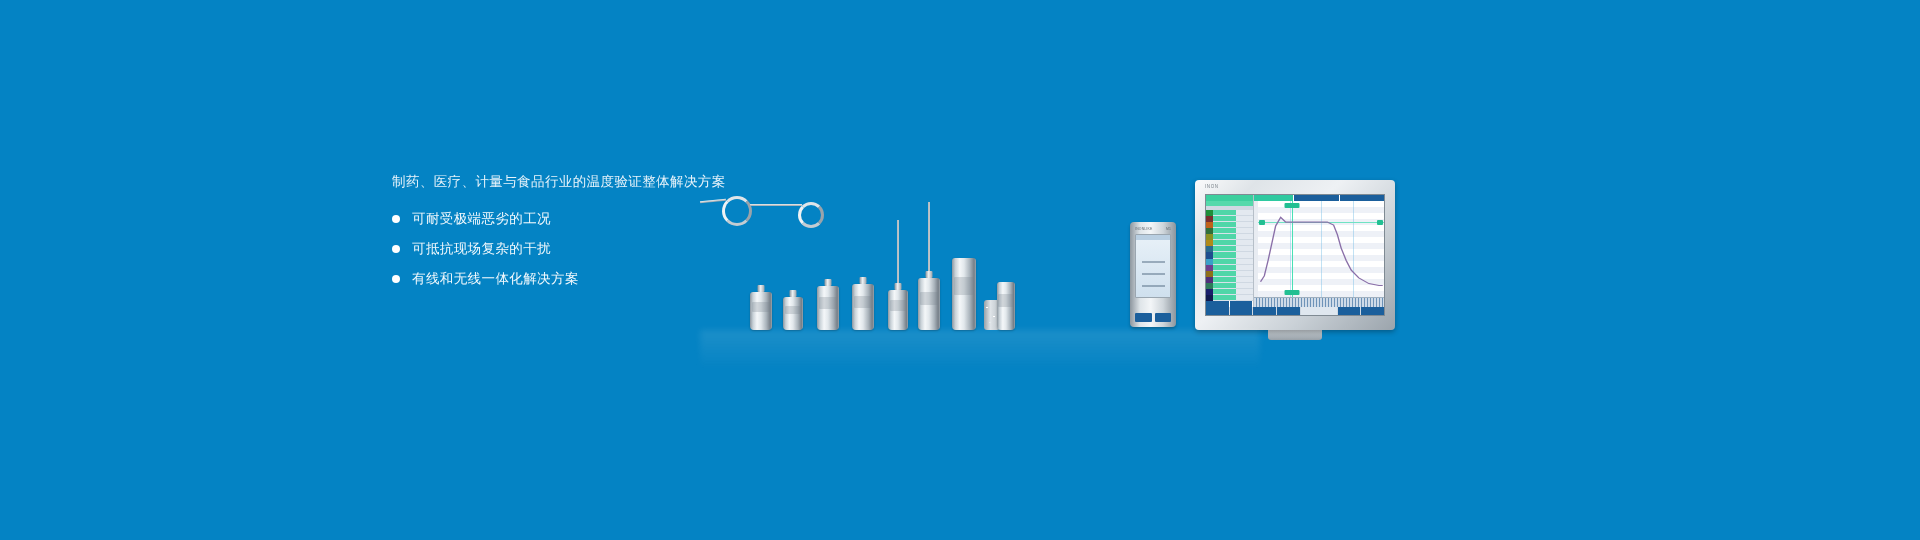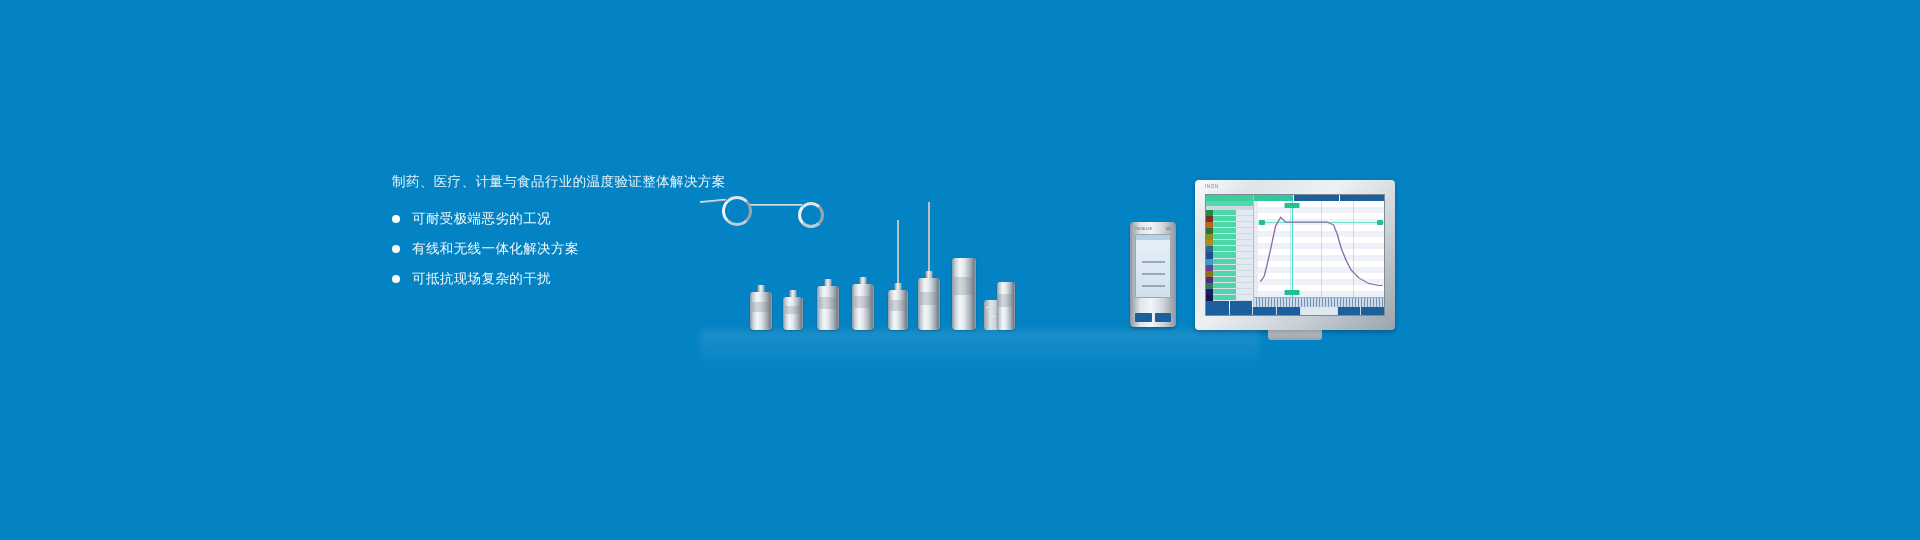--- a/index.html
+++ b/index.html
@@ -183,25 +183,25 @@
   <div class="text-block">
     <div class="hero-subtitle">制药、医疗、计量与食品行业的温度验证整体解决方案</div>
 
     <div class="bullets">
       <div class="bullet-row">
         <span class="bullet-dot"></span>
         <span class="bullet-text">可耐受极端恶劣的工况</span>
       </div>
       <div class="bullet-row">
         <span class="bullet-dot"></span>
-        <span class="bullet-text">有线和无线一体化解决方案</span>
+        <span class="bullet-text">可抵抗现场复杂的干扰</span>
       </div>
       <div class="bullet-row">
         <span class="bullet-dot"></span>
-        <span class="bullet-text">可抵抗现场复杂的干扰</span>
+        <span class="bullet-text">有线和无线一体化解决方案</span>
       </div>
     </div>
   </div>
 
   <div class="scene">
 
     <div class="coil" style="left:22px; top:76px; width:30px; height:30px;"></div>
     <div class="coil" style="left:98px; top:82px; width:26px; height:26px;"></div>
     <div class="coil-lead" style="left:0px; top:80px; width:26px; transform:rotate(-6deg);"></div>
     <div class="coil-lead" style="left:50px; top:84px; width:52px;"></div>

